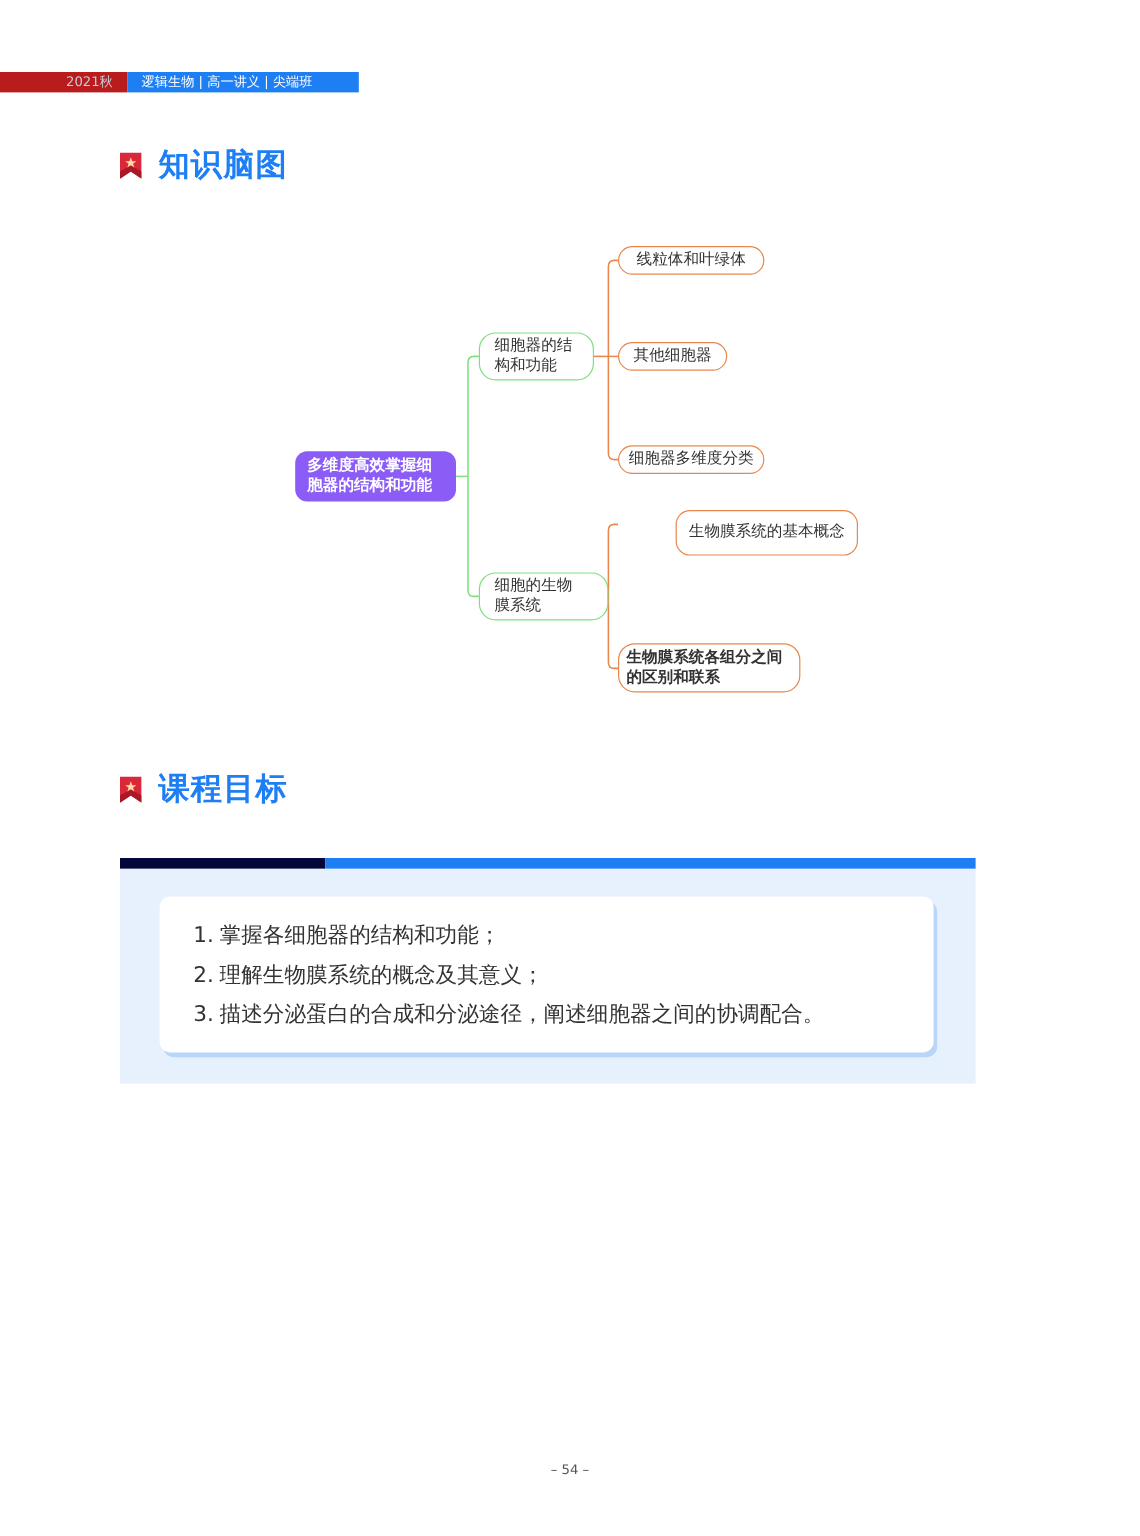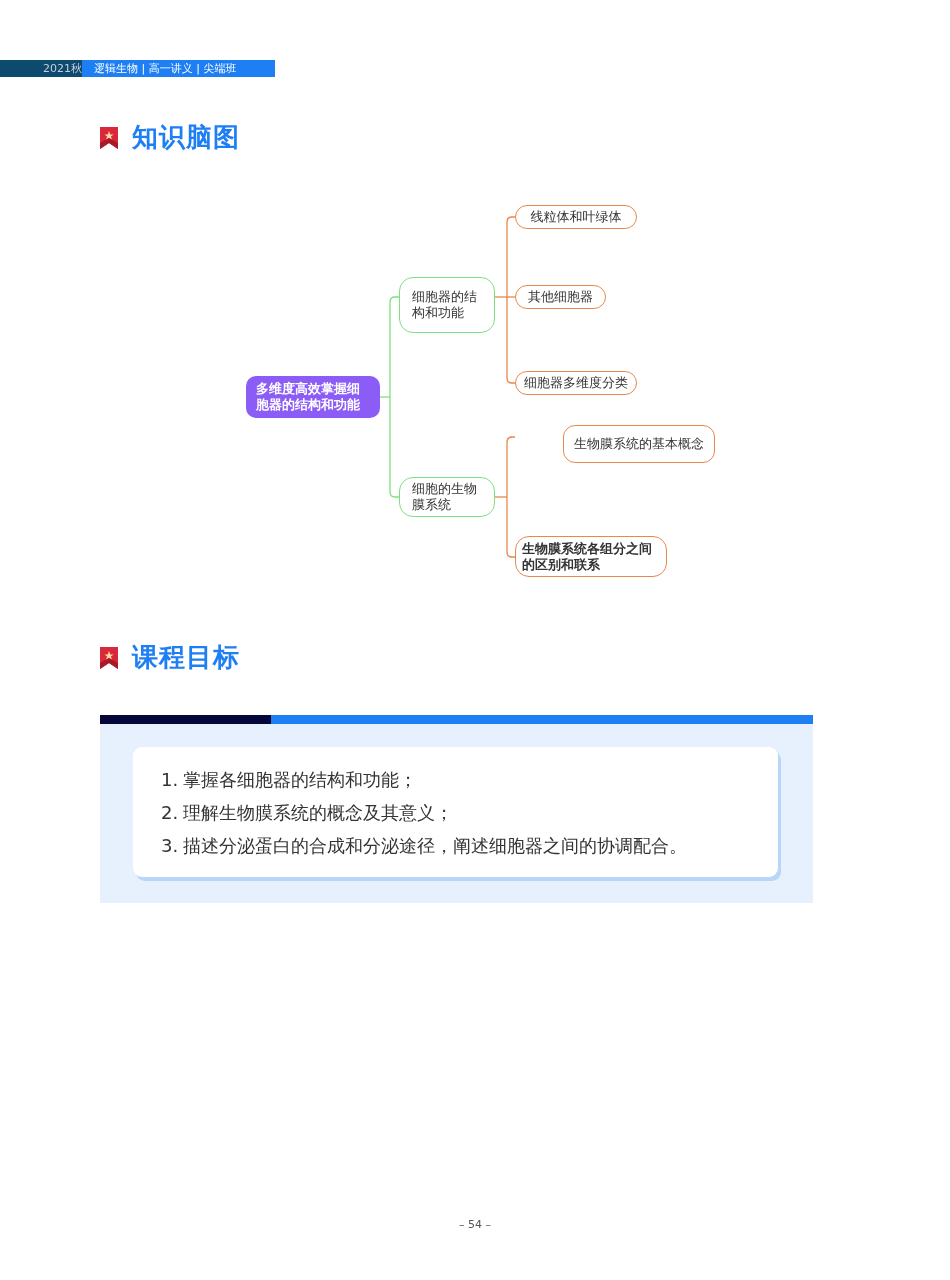--- a/index.html
+++ b/index.html
@@ -1,19 +1,19 @@
 <!DOCTYPE html>
 <html><head>
 <meta charset="utf-8">
 <style>
   * { margin:0; padding:0; box-sizing:border-box; }
   body { width:950px; height:1280px; background:#ffffff; position:relative; overflow:hidden;
          font-family:"DejaVu Sans","Liberation Sans",sans-serif; color:#333; }
   .hdr { position:absolute; top:60px; left:0; height:17px; display:flex; font-size:11px; line-height:17px; }
-  .hdr-left { width:82px; background:#0c4a6e; color:#c9ccdc; text-align:right; }
+  .hdr-left { width:106px; background:#b91c1c; color:#c9ccdc; text-align:right; padding-right:12px; }
   .hdr-right { width:193px; background:#1e7ff5; color:#ffffff; padding-left:12px; white-space:nowrap; }
   .sec-title { position:absolute; left:100px; display:flex; align-items:center; }
   .sec-icon { width:18px; height:22px; margin-right:14px; }
   .sec-text { font-size:26px; font-weight:bold; color:#1e7ff5; letter-spacing:1px; }
   .mm { position:absolute; left:0; top:0; width:950px; height:620px; }
   .node { position:absolute; font-size:13px; line-height:16px; color:#333; background:#fff;
           display:flex; align-items:center; }
   .root { background:#8b5cf6; color:#fff; font-weight:bold; border-radius:10px; padding:0 10px;
           font-size:13px; line-height:16px; }
   .branch { border:1.2px solid #7fe07f; border-radius:14px; padding:0 12px; }
@@ -62,28 +62,28 @@
     </g>
   </svg>
 
   <div class="node root" style="left:246px; top:376px; width:134px; height:42px;">
     <div>
       <div>多维度高效掌握细</div>
       <div>胞器的结构和功能</div>
     </div>
   </div>
 
-  <div class="node branch" style="left:399px; top:277px; width:96px; height:56px;">
+  <div class="node branch" style="left:399px; top:277px; width:96px; height:40px;">
     <div>
       <div>细胞器的结</div>
       <div>构和功能</div>
     </div>
   </div>
 
-  <div class="node branch" style="left:399px; top:477px; width:96px; height:40px;">
+  <div class="node branch" style="left:399px; top:477px; width:108px; height:40px;">
     <div>
       <div>细胞的生物</div>
       <div>膜系统</div>
     </div>
   </div>
 
   <div class="node leaf" style="left:515px; top:205px; width:122px; height:24px; justify-content:center;">
     <span>线粒体和叶绿体</span>
   </div>
   <div class="node leaf" style="left:515px; top:285px; width:91px; height:24px; justify-content:center;">

